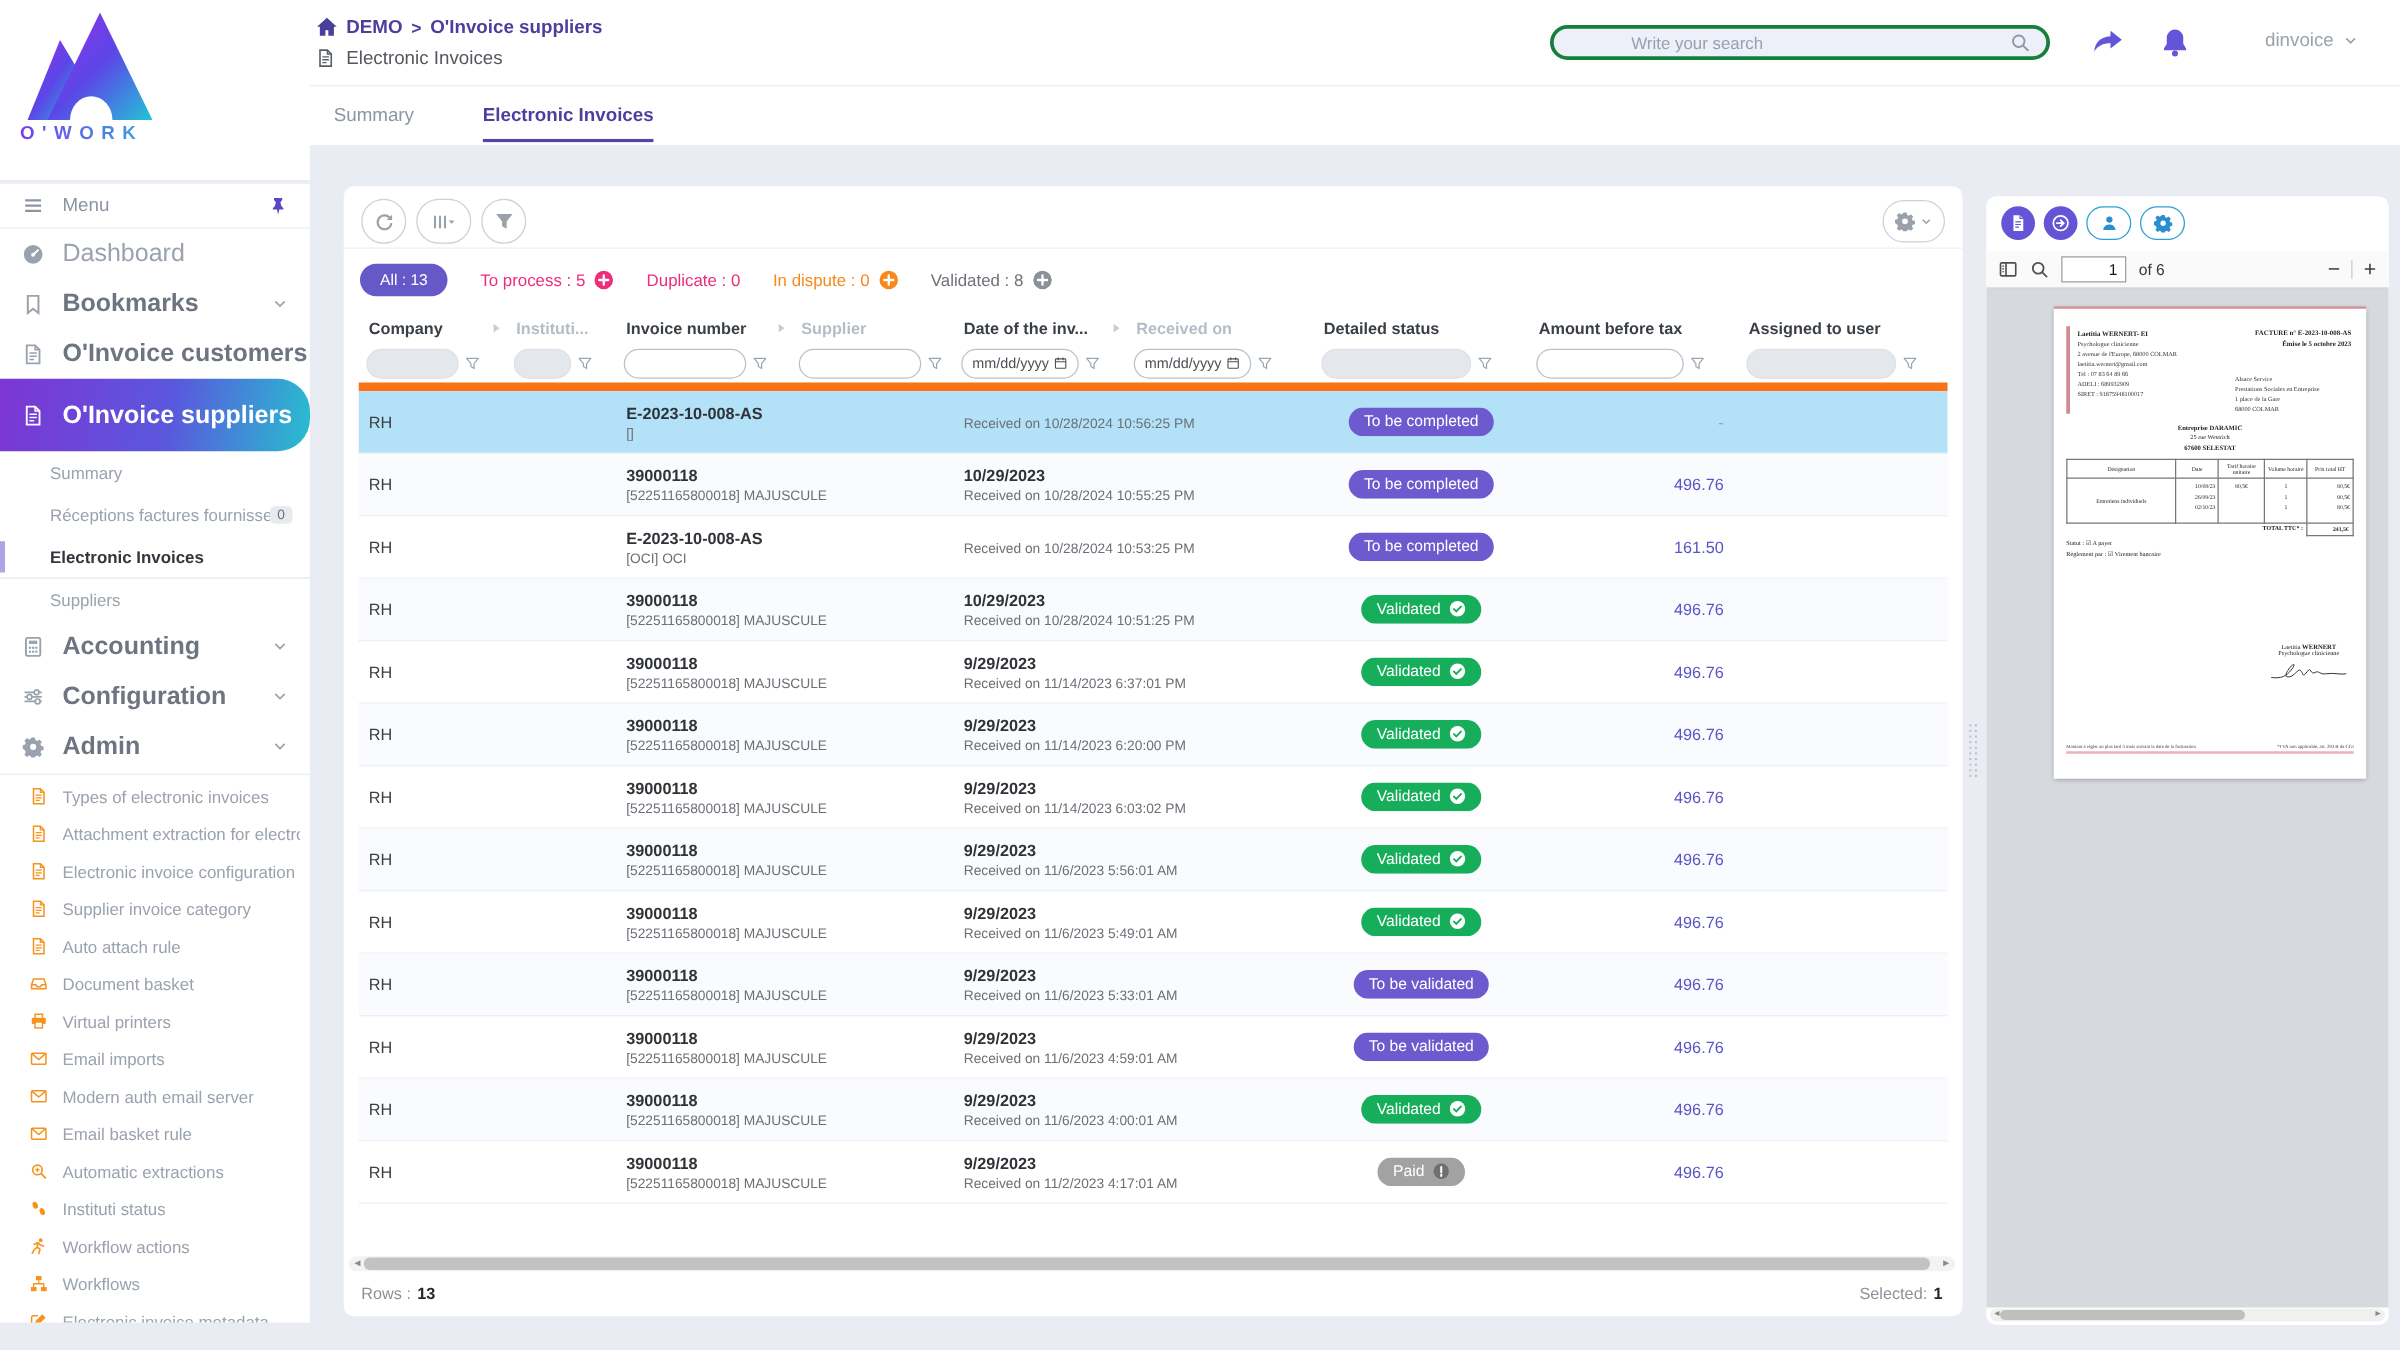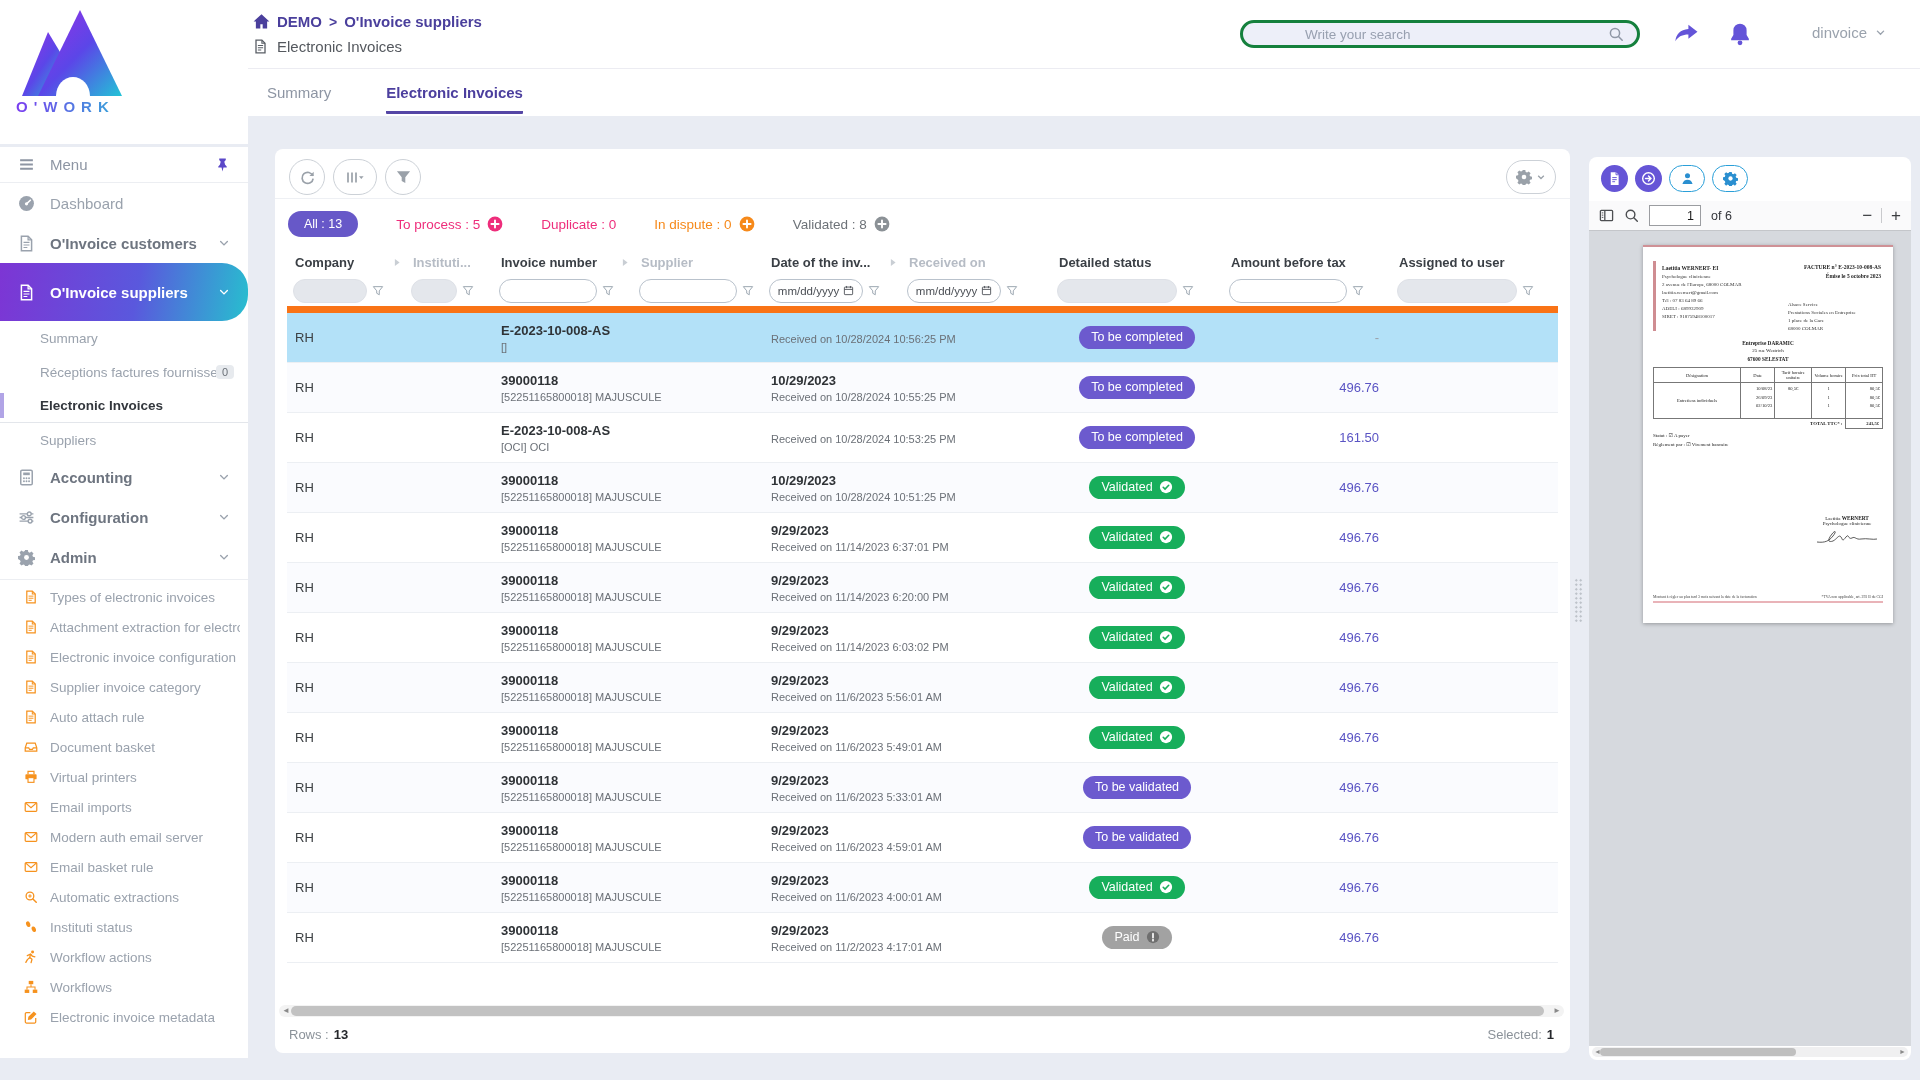--- a/index.html
+++ b/index.html
@@ -40,21 +40,21 @@
   .usermenu .ic{width:11px;height:11px;color:#9aa2ad}
 
   
   .sidebar{position:absolute;left:0;top:147px;width:248px;height:911px;background:#fff;z-index:2;overflow:hidden}
   .menu-row{height:36px;display:flex;align-items:center;padding:0 18px;border-bottom:1px solid #eceef2}
   .menu-row .ic{width:17px;height:17px;color:#8d95a3}
   .menu-row .lb{font-size:15px;color:#8d95a3;margin-left:15px;flex:1}
   .menu-row .pin{width:15px;height:15px;color:#5b48c8}
   .nav-item{height:40px;display:flex;align-items:center;padding:0 18px;cursor:pointer}
   .nav-item .nav-ic{width:17px;height:17px;color:#9aa2ad;flex:none}
-  .nav-item .nav-lb{font-size:15px;color:#9aa2ad;margin-left:15px;flex:1;white-space:nowrap}
+  .nav-item .nav-lb{font-size:20px;color:#9aa2ad;margin-left:15px;flex:1;white-space:nowrap}
   .nav-item .nav-lb.b{font-weight:bold;color:#6e7580}
   .nav-item .nav-ch{width:12px;height:12px;color:#9aa2ad}
   .nav-item.active{height:58px;background:linear-gradient(100deg,#7d35d4 0%,#5a58dd 55%,#27bfcf 100%);
     border-radius:0 26px 26px 0;margin-right:0}
   .nav-item.active .nav-ic,.nav-item.active .nav-ch{color:#fff}
   .nav-item.active .nav-lb{color:#fff;font-weight:bold}
   .sub-item{height:34px;display:flex;align-items:center;padding:0 14px 0 40px;cursor:pointer;position:relative}
   .sub-item .sub-lb{font-size:13.5px;color:#9aa2ad;flex:1;white-space:nowrap;overflow:hidden}
   .sub-item.active{border-bottom:1px solid #e3e6eb}
   .sub-item.active::before{content:"";position:absolute;left:0;top:4px;bottom:4px;width:4px;background:#b1a4e6}
@@ -69,21 +69,21 @@
   .table-card{position:absolute;left:275px;top:149px;width:1295px;height:904px;background:#fff;border-radius:8px;z-index:1}
   .tc-toolbar{position:absolute;left:14px;top:9px;right:14px;height:38px;display:flex;align-items:center;gap:8px}
   .circ-btn{width:36px;height:36px;border:1px solid #ccd1d7;border-radius:50%;display:flex;align-items:center;justify-content:center;cursor:pointer;background:#fff}
   .circ-btn .ic{width:17px;height:17px;color:#9aa1a9}
   .circ-btn.wide{width:44px;border-radius:18px}
   .circ-btn.wide .ic{width:22px}
   .gear-dd{margin-left:auto;width:50px;height:34px;border:1px solid #ccd1d7;border-radius:17px;display:flex;align-items:center;justify-content:center;gap:4px;cursor:pointer}
   .gear-dd .ic{width:16px;height:16px;color:#9aa1a9}
   .gear-dd .cv{width:10px;height:10px;color:#9aa1a9}
   .tc-divider{position:absolute;left:0;top:49px;right:0;height:1px;background:#eef0f4}
-  .stabs{position:absolute;left:13px;top:62px;display:flex;align-items:center;gap:38px}
+  .stabs{position:absolute;left:13px;top:62px;display:flex;align-items:center;gap:26px}
   .stab{display:flex;align-items:center;gap:7px;font-size:13.5px;cursor:pointer}
   .stab.pill{background:#6758c8;color:#fff;padding:6px 16px;border-radius:15px}
   .stab .plus{width:16px;height:16px}
   .t-pink{color:#ee2d7b}.t-orange{color:#f6891a}.t-gray{color:#6d7278}
   .p-pink{color:#ee2d7b}.p-orange{color:#f6891a}.p-gray{color:#8b9196}
 
   .tbl{position:absolute;left:12px;top:100px;width:1271px}
   .tgrid{display:grid;grid-template-columns:118px 88px 140px 130px 138px 150px 172px 168px 1fr}
   .thead{height:26px;align-items:center}
   .th{font-size:13px;font-weight:bold;color:#3a3f45;padding-left:8px;display:flex;align-items:center;white-space:nowrap;overflow:hidden}
@@ -269,20 +269,33 @@
       <div class="nav-item">
   <span class="nav-ic">
           <svg viewBox="0 0 16 16">
             <circle cx="8" cy="8" r="7" fill="currentColor"></circle>
             <path d="M8 8.3L11.6 4.9" stroke="#fff" stroke-width="1.5" stroke-linecap="round"></path>
             <circle cx="8" cy="8.3" r="1.5" fill="#fff"></circle>
           </svg>
         </span>
         <span class="nav-lb">Dashboard</span>
   </div>
+      <div class="nav-item">
+  <span class="nav-ic">
+          <svg viewBox="0 0 16 16">
+            <path d="M4 1.6h8v12.9L8 11.3l-4 3.2z" fill="none" stroke="currentColor" stroke-width="1.5"></path>
+          </svg>
+        </span>
+        <span class="nav-lb b">Bookmarks</span>
+  <span class="nav-ch">
+          <svg viewBox="0 0 16 16">
+            <path d="M3.5 6l4.5 4.5L12.5 6" fill="none" stroke="currentColor" stroke-width="1.8" stroke-linecap="round"></path>
+          </svg>
+        </span>
+      </div>
       <div class="nav-item">
   <span class="nav-ic">
           <svg viewBox="0 0 16 16">
             <path d="M3.2 1.2h6.3l3.3 3.3v10.3H3.2z" fill="none" stroke="currentColor" stroke-width="1.4"></path>
             <path d="M9.5 1.2v3.3h3.3" fill="none" stroke="currentColor" stroke-width="1.2"></path>
             <path d="M5.2 7h5.6M5.2 9.4h5.6M5.2 11.8h3.6" stroke="currentColor" stroke-width="1.1"></path>
           </svg>
         </span>
         <span class="nav-lb b">O'Invoice customers</span>
   <span class="nav-ch">

